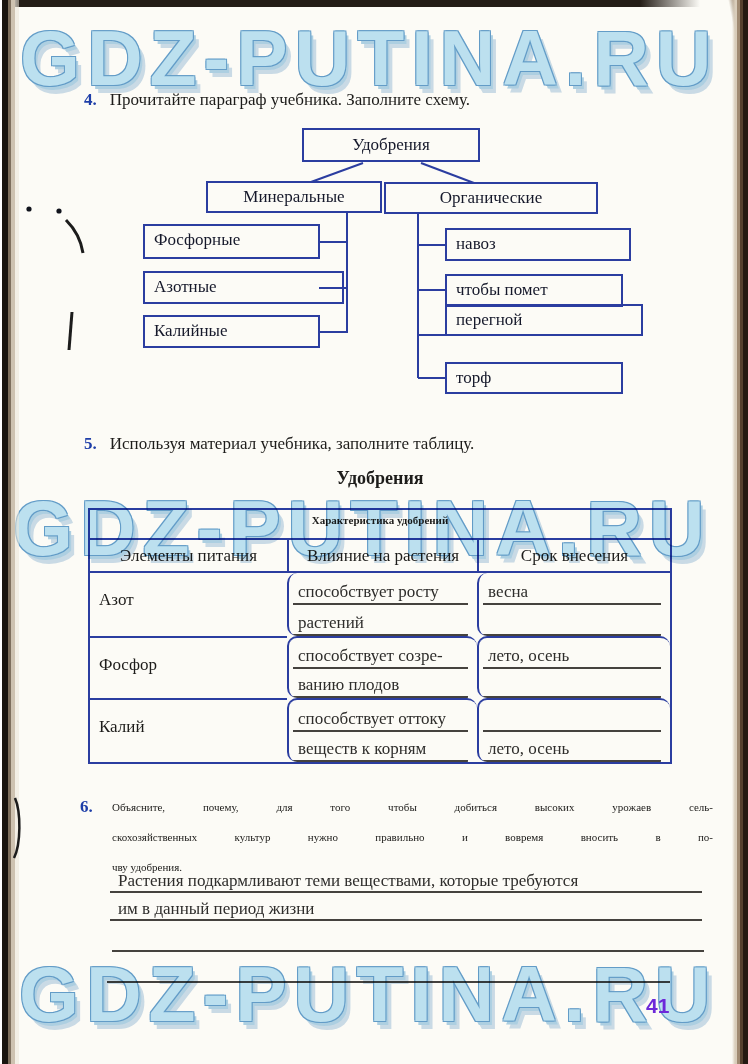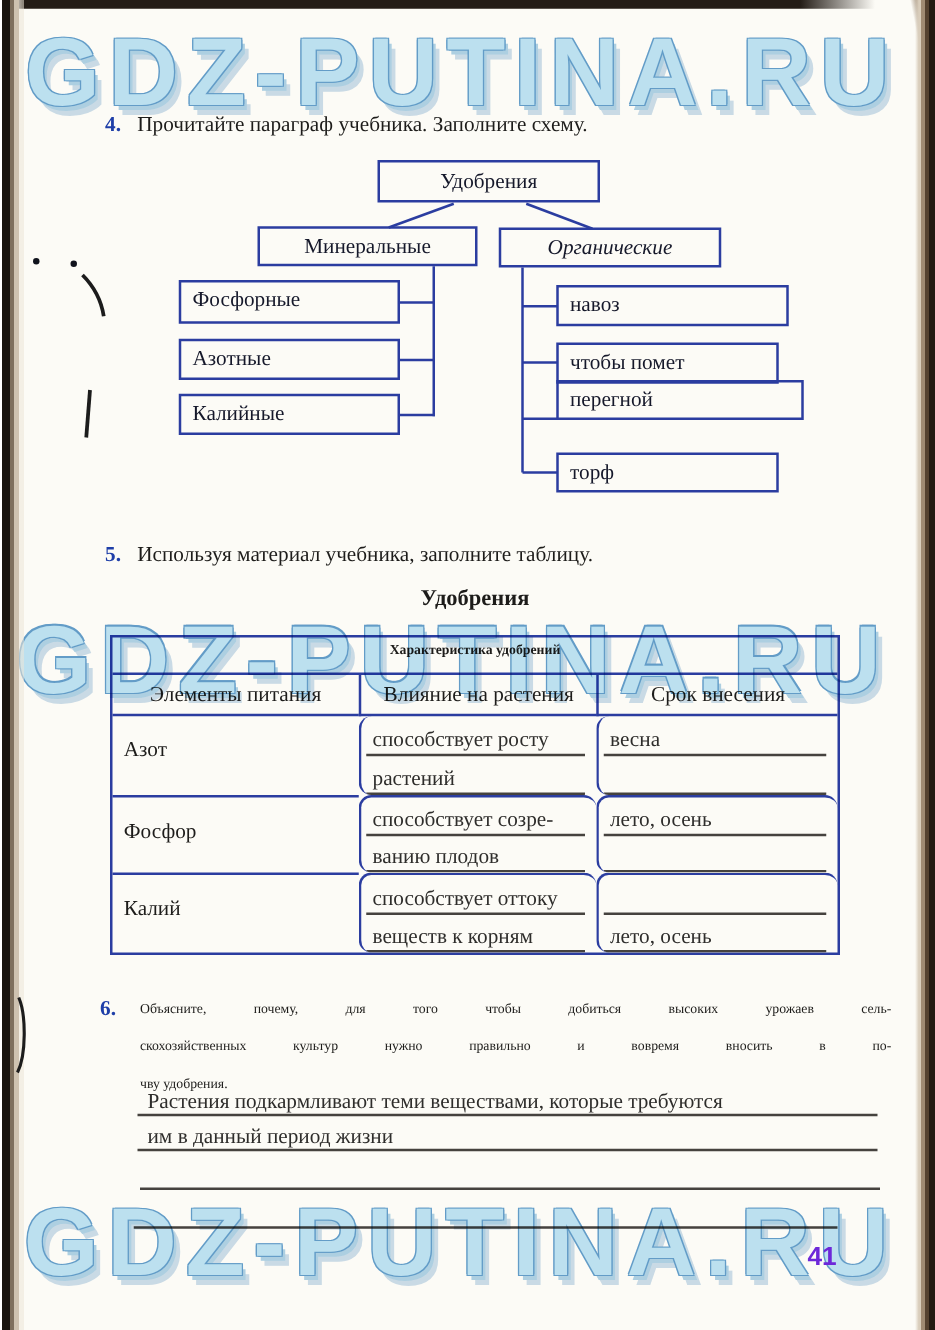--- a/index.html
+++ b/index.html
@@ -88,23 +88,23 @@
 <div class="page">
 
   <div class="wm wm-top">GDZ-PUTINA.RU</div>
   <div class="wm wm-mid">GDZ-PUTINA.RU</div>
   <div class="wm wm-bot">GDZ-PUTINA.RU</div>
 
   <div class="taskline t4"><span class="tasknum">4.</span><span class="gap"></span><span>Прочитайте параграф учебника. Заполните схему.</span></div>
 
   <div class="dbox center" style="left:302px;top:128px;width:178px;height:34px;">Удобрения</div>
   <div class="dbox center" style="left:206px;top:181px;width:176px;height:32px;">Минеральные</div>
-  <div class="dbox center" style="left:399px;top:182px;width:178px;height:32px;font-style:italic;">Органические</div>
+  <div class="dbox center" style="left:384px;top:182px;width:214px;height:32px;">Органические</div>
   <div class="dbox item" style="left:143px;top:224px;width:177px;height:35px;">Фосфорные</div>
-  <div class="dbox item" style="left:143px;top:271px;width:177px;height:33px;">Азотные</div>
+  <div class="dbox item" style="left:143px;top:271px;width:201px;height:33px;">Азотные</div>
   <div class="dbox item" style="left:143px;top:315px;width:177px;height:33px;">Калийные</div>
   <div class="dbox item" style="left:445px;top:228px;width:186px;height:33px;">навоз</div>
   <div class="dbox item" style="left:445px;top:274px;width:178px;height:33px;">чтобы помет</div>
   <div class="dbox item" style="left:445px;top:304px;width:198px;height:32px;">перегной</div>
   <div class="dbox item" style="left:445px;top:362px;width:178px;height:32px;">торф</div>
 
   <svg class="overlay" viewBox="0 0 748 1064">
     <line class="dl" x1="363" y1="163" x2="311" y2="182"></line>
     <line class="dl" x1="421" y1="163" x2="474" y2="183"></line>
     <line class="dl" x1="347" y1="213" x2="347" y2="333"></line>

